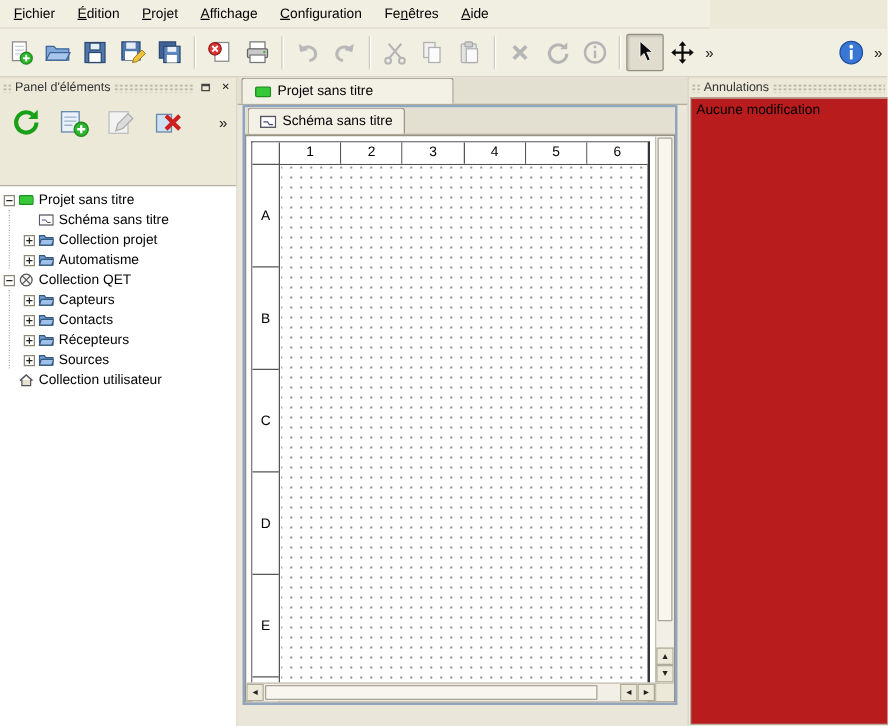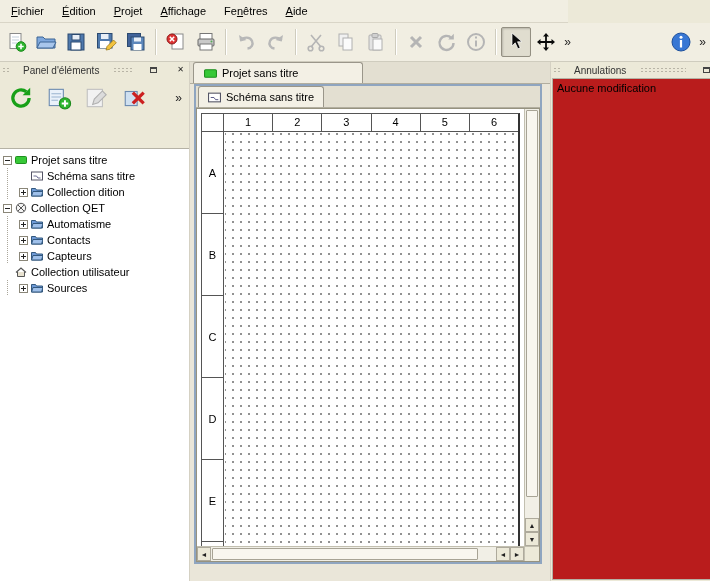--- a/index.html
+++ b/index.html
@@ -19,21 +19,21 @@
   .tb-btn svg{width:22px;height:22px}
   .tb-btn.pressed{background:#e0ddcf;border:1px solid #938f82;box-shadow:inset 1px 1px 2px rgba(0,0,0,.18)}
   .tb-sep{width:2px;height:26px;margin:0 4px;border-left:1px solid #cfccbe;border-right:1px solid #ffffff;flex:0 0 auto}
   .tb-overflow{width:13px;text-align:center;font-size:12px;color:#222;flex:0 0 auto;cursor:default}
   .tb-spacer{flex:1}
 
   
   #main{position:absolute;left:0;top:62px;width:710px;height:519px}
 
   
-  .dock-title{height:16px;display:flex;align-items:center;gap:14px;padding:0 2px}
+  .dock-title{height:16px;display:flex;align-items:center;gap:3px;padding:0 2px}
   .dock-title-text{font-size:10px;color:#333;white-space:nowrap}
   .grip{flex:1;height:7px;background-image:radial-gradient(#b8b4a6 0.9px,transparent 1.1px);background-size:4px 3px}
   .grip.lead{flex:0 0 7px}
   .dock-btn{width:13px;height:13px;display:flex;align-items:center;justify-content:center;font-size:8px;line-height:1;color:#222;cursor:default}
   .float-glyph{width:7px;height:6px;border:1px solid #444;border-top-width:2px;display:block}
 
   
   #left-dock{position:absolute;left:0;top:0;width:190px;height:519px;border-right:1px solid #d5d1c3}
   #left-toolbar{position:absolute;left:0;top:16px;width:100%;height:40px;display:flex;align-items:center;gap:4px;padding:2px 4px}
   .lp-btn{width:34px;height:34px;display:flex;align-items:center;justify-content:center;border:1px solid transparent;border-radius:2px}
@@ -95,20 +95,21 @@
 </head>
 <body>
 
 <div id="app">
 
   <div id="menubar">
       <div class="menu-item"><u>F</u>ichier</div>
       <div class="menu-item"><u>É</u>dition</div>
       <div class="menu-item"><u>P</u>rojet</div>
       <div class="menu-item"><u>A</u>ffichage</div>
+      <div class="menu-item"><u>C</u>onfiguration</div>
       <div class="menu-item">Fe<u>n</u>êtres</div>
       <div class="menu-item"><u>A</u>ide</div>
     </div>
 
   <div id="toolbar">
       <div class="tb-btn">
         <span class="icn">
           <svg viewBox="0 0 22 22">
             <rect x="5" y="2.5" width="11" height="15" fill="#fff" stroke="#8a8a8a"></rect>
             <path d="M7 6h7M7 9h7M7 12h5" stroke="#c3cfdb" stroke-width="1"></path>
@@ -347,42 +348,53 @@
           </div>
           <div class="trow">
             <span class="tindent"></span>
             <span class="texp plus"></span>
             <span class="icn ticon12">
               <svg viewBox="0 0 12 12">
                 <path d="M0.5 2.5h4l1 1.5h6v6h-11z" fill="#6f9bd8" stroke="#33587e"></path>
                 <path d="M0.5 10l1.5-4.5h10L10.5 10z" fill="#9fc0ea" stroke="#33587e"></path>
               </svg>
             </span>
-            <span class="tlabel">Collection dition</span>
+            <span class="tlabel">Collection projet</span>
+          </div>
+          <div class="trow">
+            <span class="tindent"></span>
+            <span class="texp plus"></span>
+            <span class="icn ticon12">
+              <svg viewBox="0 0 12 12">
+                <path d="M0.5 2.5h4l1 1.5h6v6h-11z" fill="#6f9bd8" stroke="#33587e"></path>
+                <path d="M0.5 10l1.5-4.5h10L10.5 10z" fill="#9fc0ea" stroke="#33587e"></path>
+              </svg>
+            </span>
+            <span class="tlabel">Automatisme</span>
           </div>
           <div class="trow">
             <span class="texp"></span>
             <span class="icn ticon12">
               <svg viewBox="0 0 12 12">
                 <circle cx="6" cy="6" r="4.7" fill="#f4f4f4" stroke="#555"></circle>
                 <path d="M2.7 2.7l6.6 6.6M9.3 2.7L2.7 9.3" stroke="#555"></path>
               </svg>
             </span>
             <span class="tlabel">Collection QET</span>
           </div>
           <div class="trow">
             <span class="tindent"></span>
             <span class="texp plus"></span>
             <span class="icn ticon12">
               <svg viewBox="0 0 12 12">
                 <path d="M0.5 2.5h4l1 1.5h6v6h-11z" fill="#6f9bd8" stroke="#33587e"></path>
                 <path d="M0.5 10l1.5-4.5h10L10.5 10z" fill="#9fc0ea" stroke="#33587e"></path>
               </svg>
             </span>
-            <span class="tlabel">Automatisme</span>
+            <span class="tlabel">Capteurs</span>
           </div>
           <div class="trow">
             <span class="tindent"></span>
             <span class="texp plus"></span>
             <span class="icn ticon12">
               <svg viewBox="0 0 12 12">
                 <path d="M0.5 2.5h4l1 1.5h6v6h-11z" fill="#6f9bd8" stroke="#33587e"></path>
                 <path d="M0.5 10l1.5-4.5h10L10.5 10z" fill="#9fc0ea" stroke="#33587e"></path>
               </svg>
             </span>
@@ -390,42 +402,42 @@
           </div>
           <div class="trow">
             <span class="tindent"></span>
             <span class="texp plus"></span>
             <span class="icn ticon12">
               <svg viewBox="0 0 12 12">
                 <path d="M0.5 2.5h4l1 1.5h6v6h-11z" fill="#6f9bd8" stroke="#33587e"></path>
                 <path d="M0.5 10l1.5-4.5h10L10.5 10z" fill="#9fc0ea" stroke="#33587e"></path>
               </svg>
             </span>
-            <span class="tlabel">Capteurs</span>
+            <span class="tlabel">Récepteurs</span>
+          </div>
+          <div class="trow">
+            <span class="tindent"></span>
+            <span class="texp plus"></span>
+            <span class="icn ticon12">
+              <svg viewBox="0 0 12 12">
+                <path d="M0.5 2.5h4l1 1.5h6v6h-11z" fill="#6f9bd8" stroke="#33587e"></path>
+                <path d="M0.5 10l1.5-4.5h10L10.5 10z" fill="#9fc0ea" stroke="#33587e"></path>
+              </svg>
+            </span>
+            <span class="tlabel">Sources</span>
           </div>
           <div class="trow">
             <span class="texp noexp"></span>
             <span class="icn ticon12">
               <svg viewBox="0 0 12 12">
                 <path d="M1 6.5L6 2l5 4.5" fill="none" stroke="#555" stroke-width="1.2"></path>
                 <path d="M2.5 6v4.5h7V6" fill="#e8e2d0" stroke="#555"></path>
               </svg>
             </span>
             <span class="tlabel">Collection utilisateur</span>
-          </div>
-          <div class="trow">
-            <span class="tindent"></span>
-            <span class="texp plus"></span>
-            <span class="icn ticon12">
-              <svg viewBox="0 0 12 12">
-                <path d="M0.5 2.5h4l1 1.5h6v6h-11z" fill="#6f9bd8" stroke="#33587e"></path>
-                <path d="M0.5 10l1.5-4.5h10L10.5 10z" fill="#9fc0ea" stroke="#33587e"></path>
-              </svg>
-            </span>
-            <span class="tlabel">Sources</span>
           </div>
         </div>
     </div>
 
     <div id="mdi">
       <div id="mdi-tabbar">
         <div class="tab">
           <span class="icn tabicon">
               <svg viewBox="0 0 12 12">
                 <rect x="0.5" y="2.5" width="11" height="7" rx="1" fill="#37c837" stroke="#1f8f1f"></rect>

